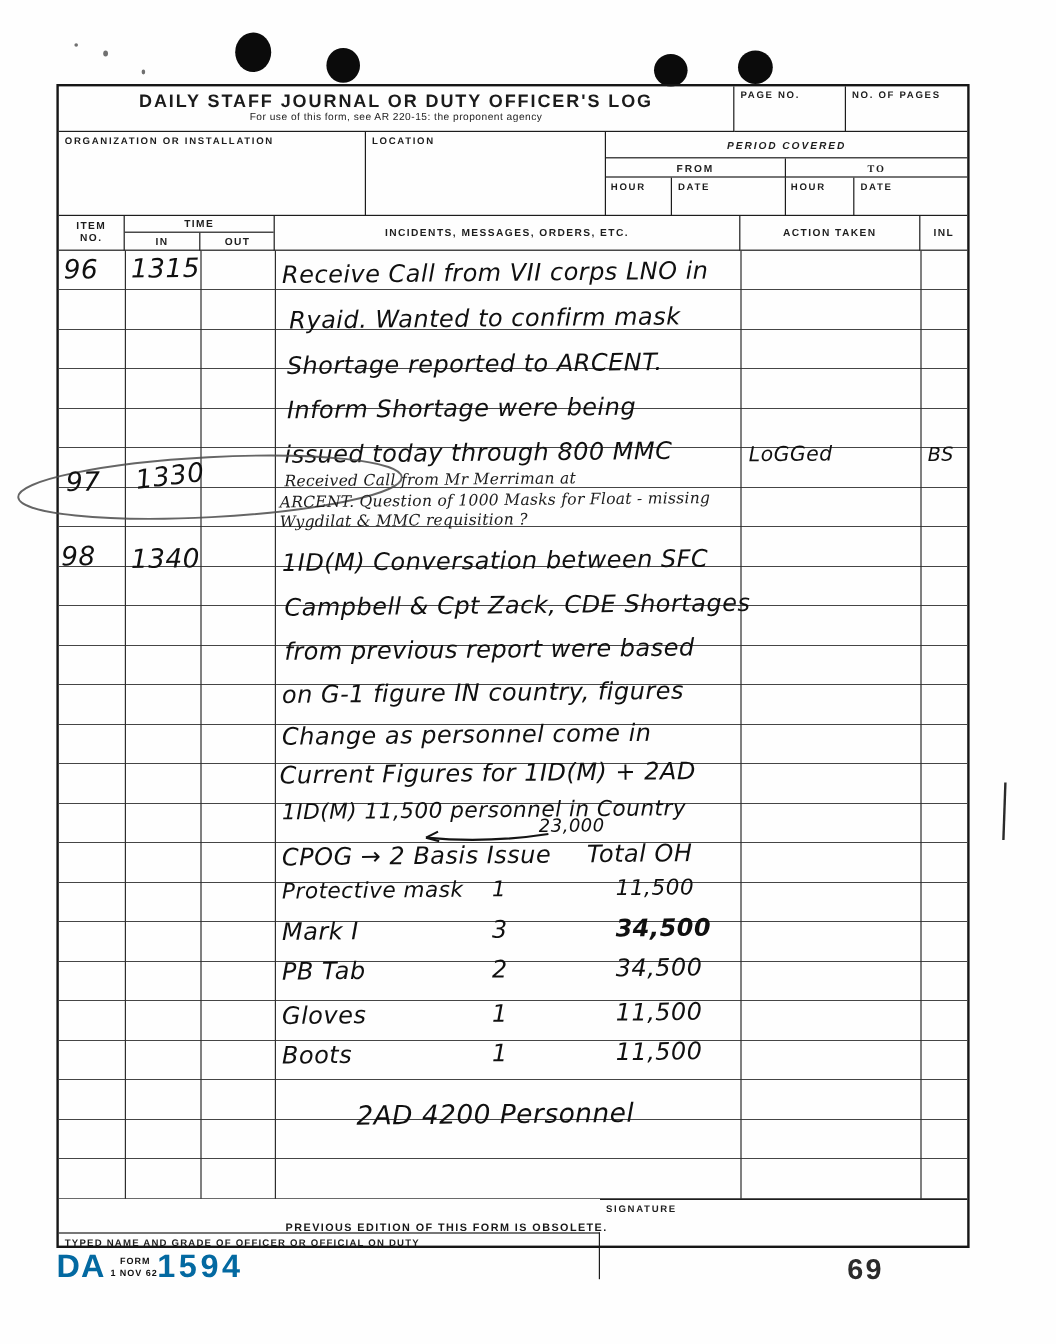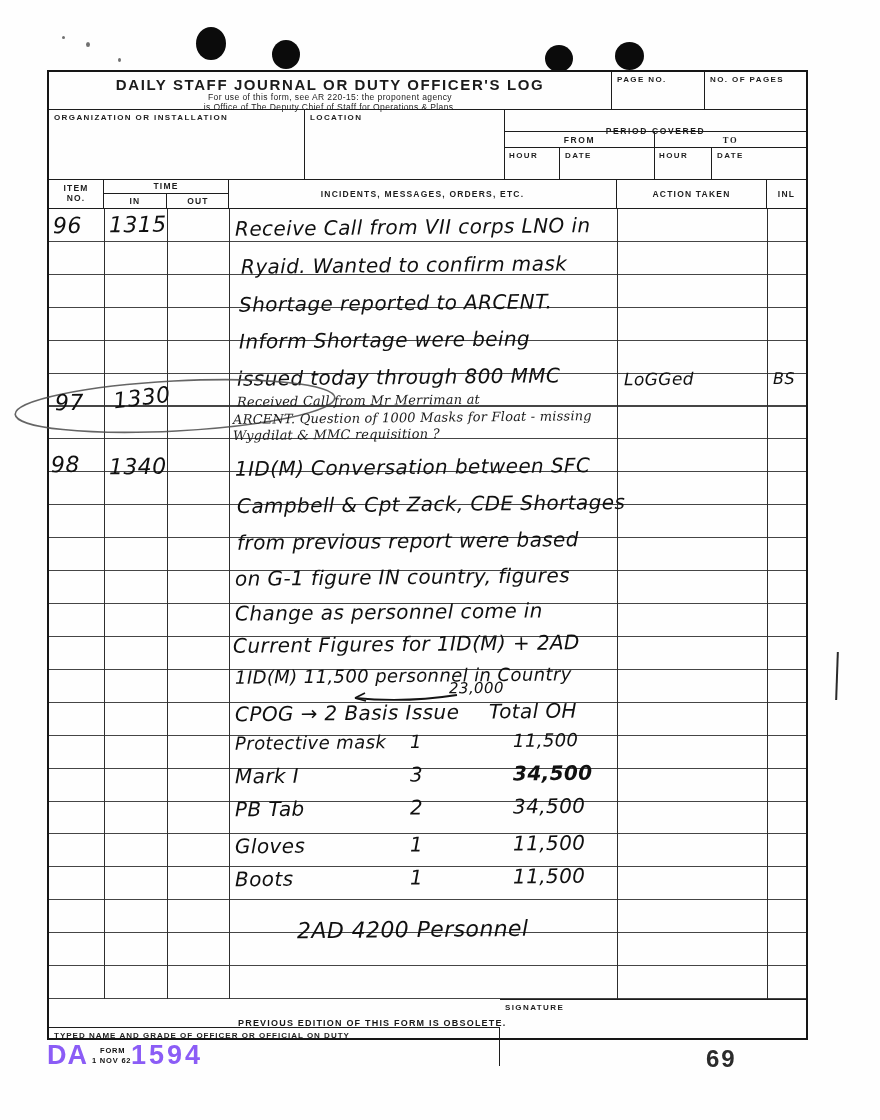--- a/index.html
+++ b/index.html
@@ -37,21 +37,21 @@
     position:absolute;white-space:nowrap;
     font-family:"DejaVu Sans", sans-serif;font-style:italic;
     color:#101010;font-size:20px;letter-spacing:.4px;
     transform:rotate(-.6deg);
   }
   .hw-num{font-size:22px;}
   .hw-small{font-family:"DejaVu Serif", serif;font-size:13px;letter-spacing:.2px;color:#1c1c1c;}
   .supply .sqty{position:absolute;left:175px;top:0;}
   .supply .stot{position:absolute;left:278px;top:0;}
   
-  .big-da{font-size:27px;font-weight:bold;letter-spacing:1px;color:#8b5cf6;}
+  .big-da{font-size:27px;font-weight:bold;letter-spacing:1px;color:#0369a1;}
   .tiny{font-size:7.5px;font-weight:bold;letter-spacing:.8px;color:#101010;}
   .obsolete{font-size:9px;font-weight:bold;letter-spacing:1.2px;color:#171717;}
   .pagenum{font-size:24px;font-weight:600;letter-spacing:2px;color:#2b2b2b;}
 </style>
 </head>
 <body>
 
 <div class="punch" style="left:196px;top:27px;width:30px;height:33px;"></div>
 <div class="punch" style="left:272px;top:40px;width:28px;height:29px;"></div>
 <div class="punch" style="left:545px;top:45px;width:28px;height:27px;"></div>
@@ -59,38 +59,37 @@
 <div class="speck" style="left:86px;top:42px;width:4px;height:5px;"></div>
 <div class="speck" style="left:62px;top:36px;width:3px;height:3px;"></div>
 <div class="speck" style="left:118px;top:58px;width:3px;height:4px;"></div>
 <div class="stray" style="left:836px;top:652px;width:2px;height:48px;transform:rotate(2deg);"></div>
 
 <div class="form">
 
   <div class="cell b-r b-b" style="left:0;top:0;width:563px;height:38px;">
     <div class="title">DAILY STAFF JOURNAL OR DUTY OFFICER'S LOG</div>
     <div class="sub">For use of this form, see AR 220-15: the proponent agency</div>
-    <div class="sub">is Office of The Deputy Chief of Staff for Operations &amp; Plans.</div>
   </div>
   <div class="cell b-r b-b" style="left:563px;top:0;width:93px;height:38px;">
     <div class="lbl">PAGE NO.</div>
   </div>
   <div class="cell b-b" style="left:656px;top:0;width:101px;height:38px;">
     <div class="lbl">NO. OF PAGES</div>
   </div>
 
   <div class="cell b-r b-b" style="left:0;top:38px;width:256px;height:70px;">
     <div class="lbl">ORGANIZATION OR INSTALLATION</div>
   </div>
   <div class="cell b-r b-b" style="left:256px;top:38px;width:200px;height:70px;">
     <div class="lbl">LOCATION</div>
   </div>
   <div class="cell b-b" style="left:456px;top:38px;width:301px;height:70px;">
     <div class="cell b-b" style="left:0;top:0;width:301px;height:22px;">
-      <div class="lbl-c" style="margin-top:16px;">PERIOD COVERED</div>
+      <div class="lbl-c" style="margin-top:6px;font-style:italic;">PERIOD COVERED</div>
     </div>
     <div class="cell b-r b-b" style="left:0;top:22px;width:150px;height:16px;">
       <div class="lbl-c" style="margin-top:3px;">FROM</div>
     </div>
     <div class="cell b-b" style="left:150px;top:22px;width:151px;height:16px;">
       <div class="lbl-c" style="margin-top:3px;font-family:Liberation Serif, serif;">TO</div>
     </div>
     <div class="cell b-r" style="left:0;top:38px;width:55px;height:32px;">
       <div class="lbl" style="padding-left:4px;">HOUR</div>
     </div>

